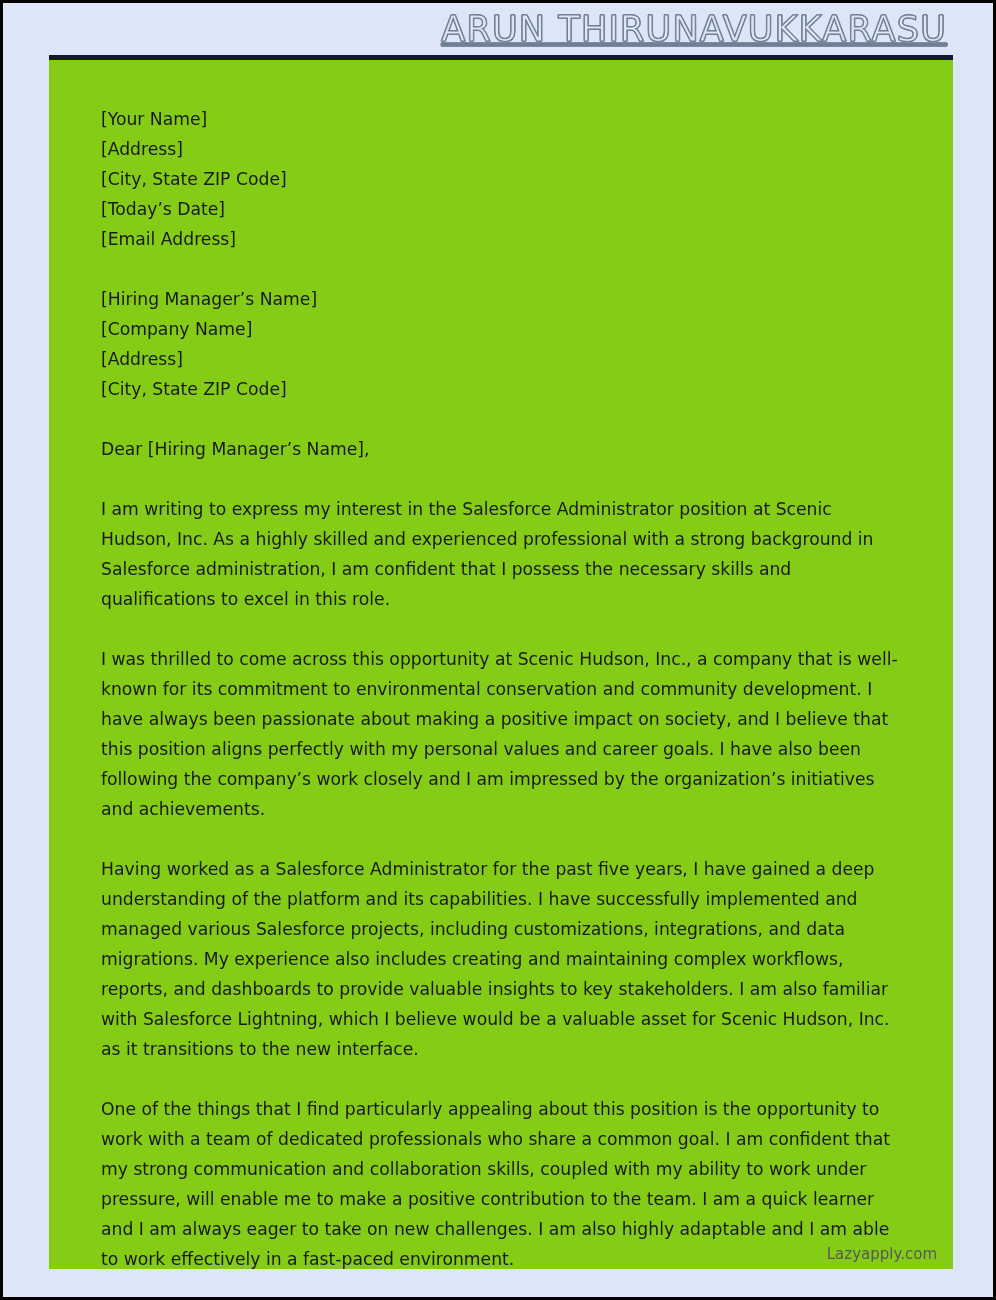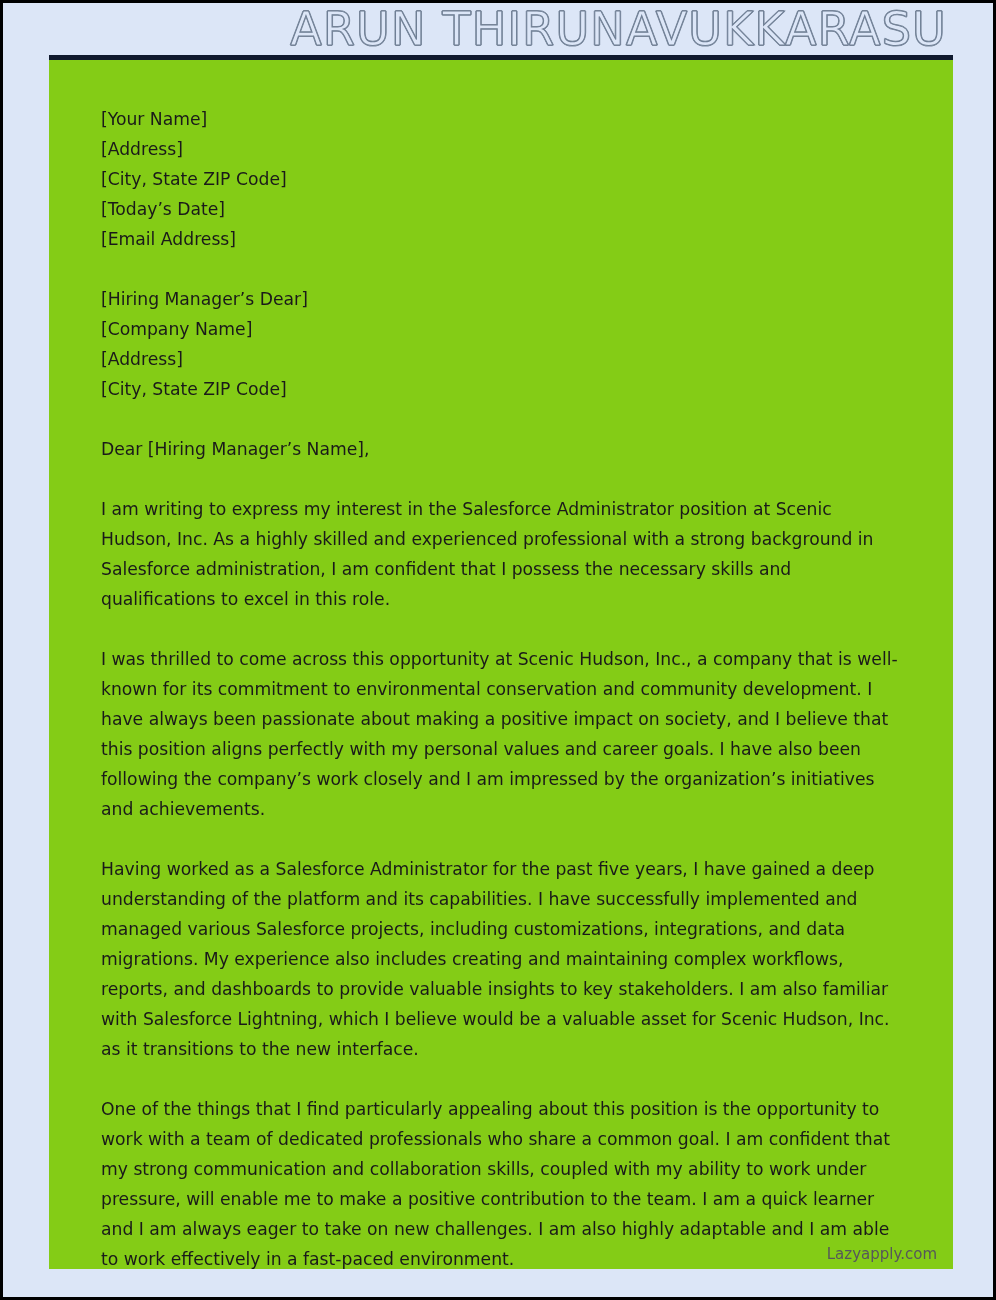--- a/index.html
+++ b/index.html
@@ -28,29 +28,30 @@
     right: 0;
     height: 52px;
     display: flex;
     align-items: center;
     justify-content: flex-end;
     padding-right: 46px;
     box-sizing: border-box;
   }
   .header-name {
     font-family: "DejaVu Sans", sans-serif;
-    font-size: 46px;
+    font-size: 35px;
     letter-spacing: 1.2px;
     color: #dce6f7;
     -webkit-text-stroke: 1px #6f7f95;
     text-shadow:
       -1px 0 #7d8b9e, 1px 0 #7d8b9e,
       0 -1px #7d8b9e, 0 1px #7d8b9e;
     font-weight: 400;
     white-space: nowrap;
+    text-decoration: underline;
   }
   .sheet {
     position: absolute;
     top: 52px;
     left: 46px;
     width: 904px;
     bottom: 28px;
     background: #84cc16;
     border-top: 5px solid #101a2e;
     box-sizing: border-box;
@@ -97,21 +98,21 @@
 
       <div class="block">
         <div class="line">[Your Name]</div>
         <div class="line">[Address]</div>
         <div class="line">[City, State ZIP Code]</div>
         <div class="line">[Today’s Date]</div>
         <div class="line">[Email Address]</div>
       </div>
 
       <div class="block">
-        <div class="line">[Hiring Manager’s Dear]</div>
+        <div class="line">[Hiring Manager’s Name]</div>
         <div class="line">[Company Name]</div>
         <div class="line">[Address]</div>
         <div class="line">[City, State ZIP Code]</div>
       </div>
 
       <div class="para">Dear [Hiring Manager’s Name],</div>
 
       <div class="para">I am writing to express my interest in the Salesforce Administrator position at Scenic Hudson, Inc. As a highly skilled and experienced professional with a strong background in Salesforce administration, I am confident that I possess the necessary skills and qualifications to excel in this role.</div>
       <div class="para">I was thrilled to come across this opportunity at Scenic Hudson, Inc., a company that is well-known for its commitment to environmental conservation and community development. I have always been passionate about making a positive impact on society, and I believe that this position aligns perfectly with my personal values and career goals. I have also been following the company’s work closely and I am impressed by the organization’s initiatives and achievements.</div>
       <div class="para">Having worked as a Salesforce Administrator for the past five years, I have gained a deep understanding of the platform and its capabilities. I have successfully implemented and managed various Salesforce projects, including customizations, integrations, and data migrations. My experience also includes creating and maintaining complex workflows, reports, and dashboards to provide valuable insights to key stakeholders. I am also familiar with Salesforce Lightning, which I believe would be a valuable asset for Scenic Hudson, Inc. as it transitions to the new interface.</div>

